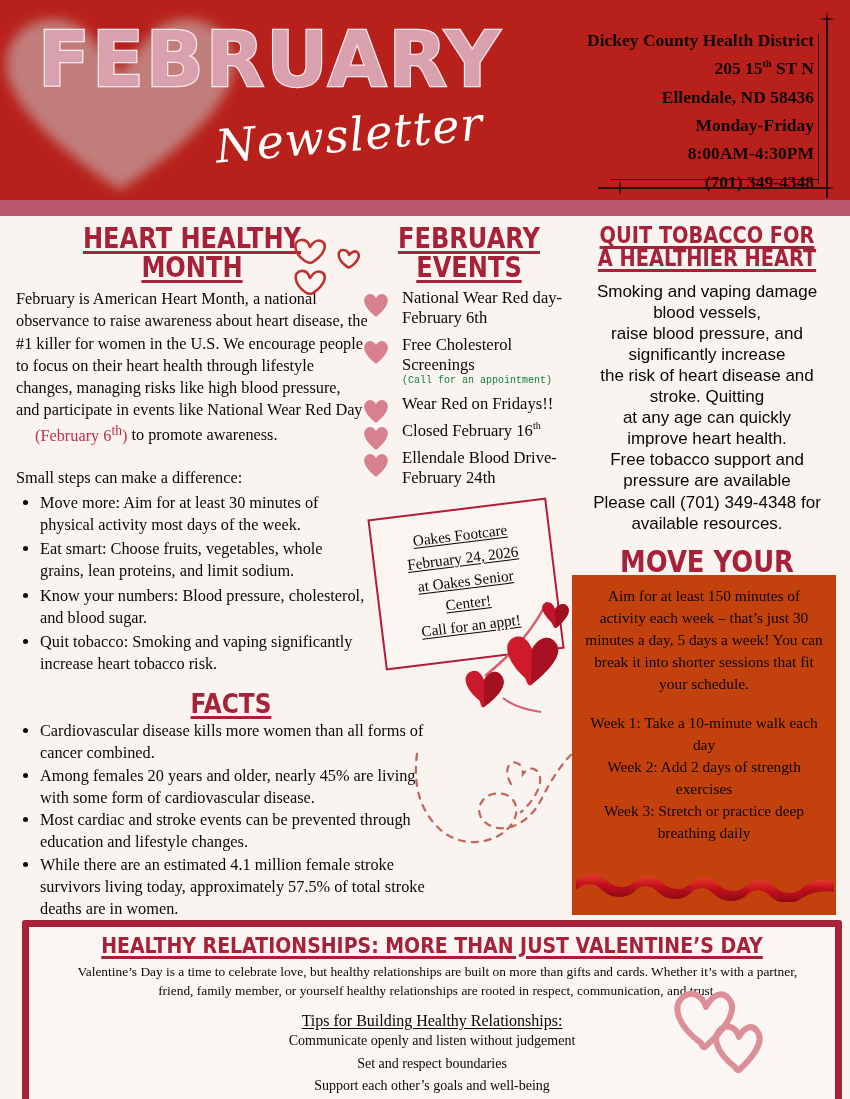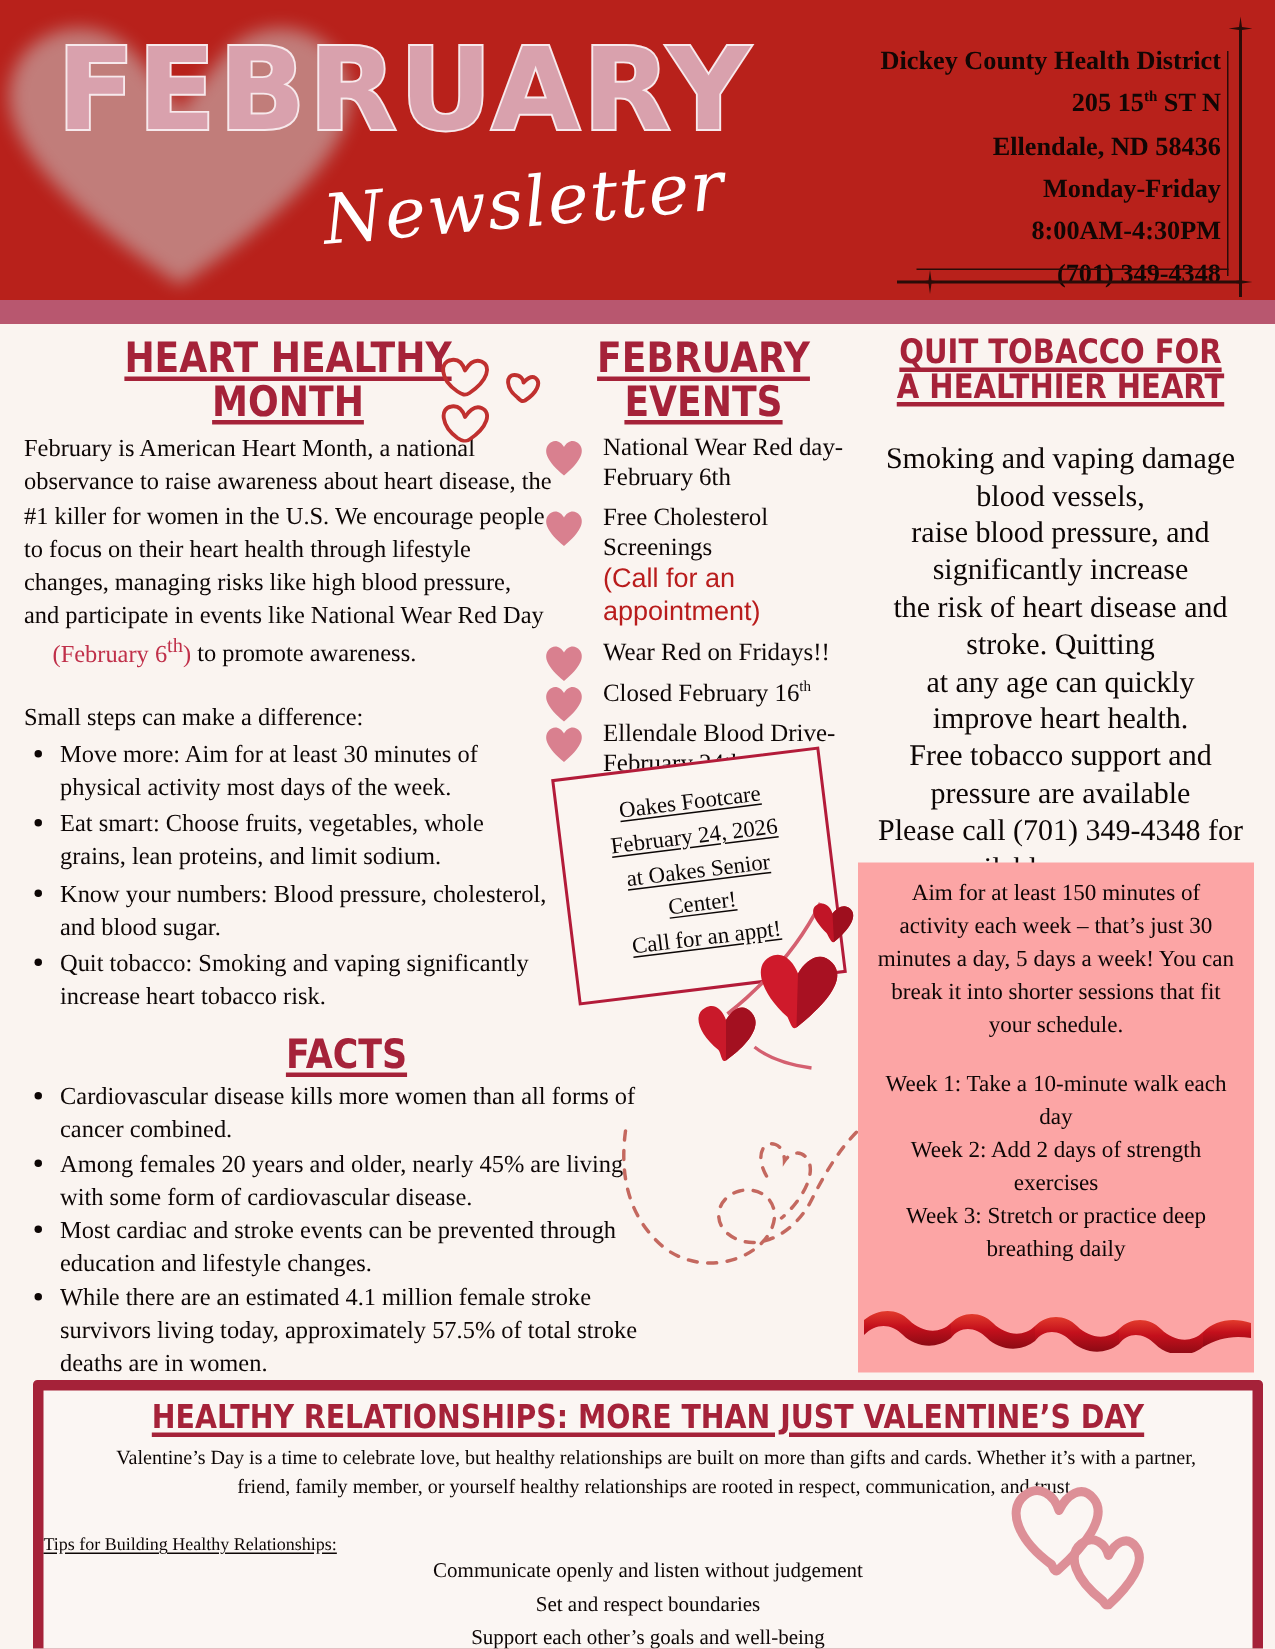--- a/index.html
+++ b/index.html
@@ -78,21 +78,21 @@
   
   .hearts-doodle{position:absolute;left:283px;top:233px;width:78px;height:62px;}
 
   
   .col-mid{position:absolute;left:358px;top:224px;width:222px;}
   .ttl-fe{font-size:28px;}
   .ev-list{margin:6px 0 0 0;padding:0;list-style:none;}
   .ev-item{position:relative;padding-left:44px;margin-bottom:7px;}
   .ev-heart{position:absolute;left:4px;top:4px;width:28px;height:26px;}
   .ev-txt{font-family:"Liberation Serif", serif;font-size:16.6px;line-height:1.2;color:#0d0605;}
-  .ev-sub{font-family:Liberation Sans, sans-serif;font-size:18px;line-height:1.2;color:#b91c1c;display:block;}
+  .ev-sub{font-family:Liberation Mono, monospace;font-size:10px;line-height:1.2;color:#15803d;display:block;}
   .ev-txt sup{font-size:10px;}
 
   
   .oakes{
     position:absolute;left:376px;top:508px;width:176px;height:148px;
     border:2.5px solid #b31b39;background:#fbf5f1;
     transform:rotate(-7deg);
   }
   .oakes-in{
     padding:14px 8px 0 8px;text-align:center;
@@ -100,47 +100,47 @@
   }
   .oakes-in span{text-decoration:underline;text-underline-offset:2px;}
 
   .paper-hearts{position:absolute;left:455px;top:600px;width:140px;height:120px;}
   .squiggle{position:absolute;left:405px;top:740px;width:190px;height:125px;}
 
   
   .col-right{position:absolute;left:572px;top:224px;width:270px;}
   .ttl-qt{font-size:22.5px;}
   .ctr-txt{
-    font-family:Liberation Serif, serif;font-size:20px;
-    line-height:1.24;color:#0d0605;text-align:center;margin-top:23px;
+    font-family:Liberation Sans, sans-serif;font-size:17px;
+    line-height:1.24;color:#0d0605;text-align:center;margin-top:10px;
   }
   .ttl-myh{font-size:30px;}
   .myh-box{
     position:absolute;left:572px;top:575px;width:264px;height:340px;
-    background:#fca5a5;
+    background:#c2410c;
   }
   .myh-txt{
     padding:10px 12px 0 12px;text-align:center;
     font-family:"Liberation Serif", serif;font-size:15.4px;line-height:1.42;color:#0d0605;
   }
   .ribbon{position:absolute;left:576px;top:868px;width:258px;height:34px;}
 
   
   .bottom-box{
     position:absolute;left:22px;top:920px;width:806px;height:172px;
     border:7px solid #a52239;background:#fbf6f3;border-radius:3px;
   }
   .ttl-hr{font-size:22px;margin-top:8px;}
   .hr-body{
     font-family:"Liberation Serif", serif;font-size:13.4px;line-height:1.42;
     color:#0d0605;text-align:center;padding:4px 26px 0 37px;
   }
   .hr-tips-title{
-    font-family:"Liberation Serif", serif;font-size:12px;color:#0d0605;
-    text-decoration:underline;text-underline-offset:2px;margin-top:22px;
+    font-family:"Liberation Serif", serif;font-size:16px;color:#0d0605;
+    text-align:center;text-decoration:underline;text-underline-offset:2px;margin-top:12px;
   }
   .hr-tip{
     font-family:"Liberation Serif", serif;font-size:14px;color:#0d0605;
     text-align:center;line-height:1.62;
   }
   .pink-hearts-btm{position:absolute;right:62px;top:58px;width:110px;height:88px;}
 </style>
 </head>
 <body>
 

